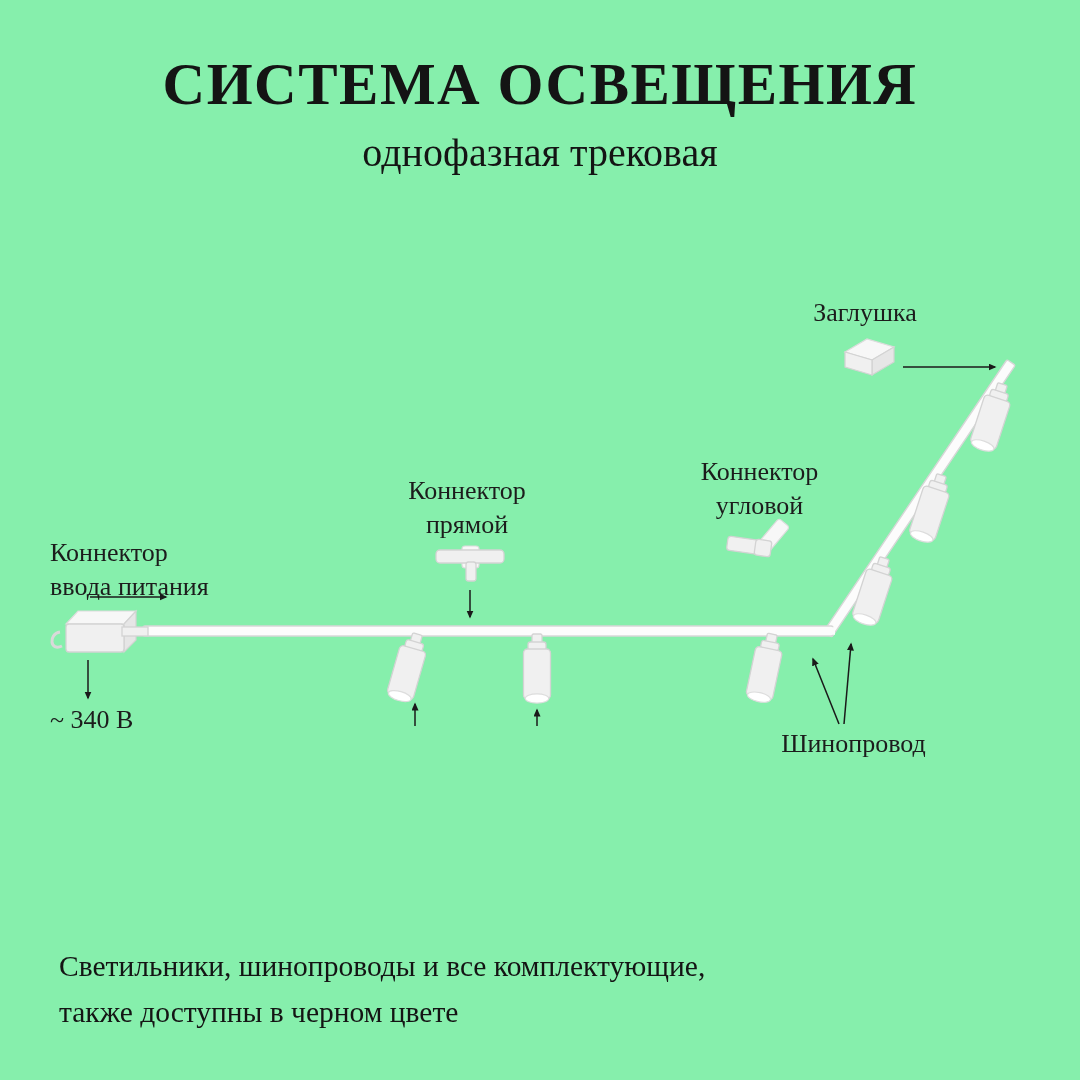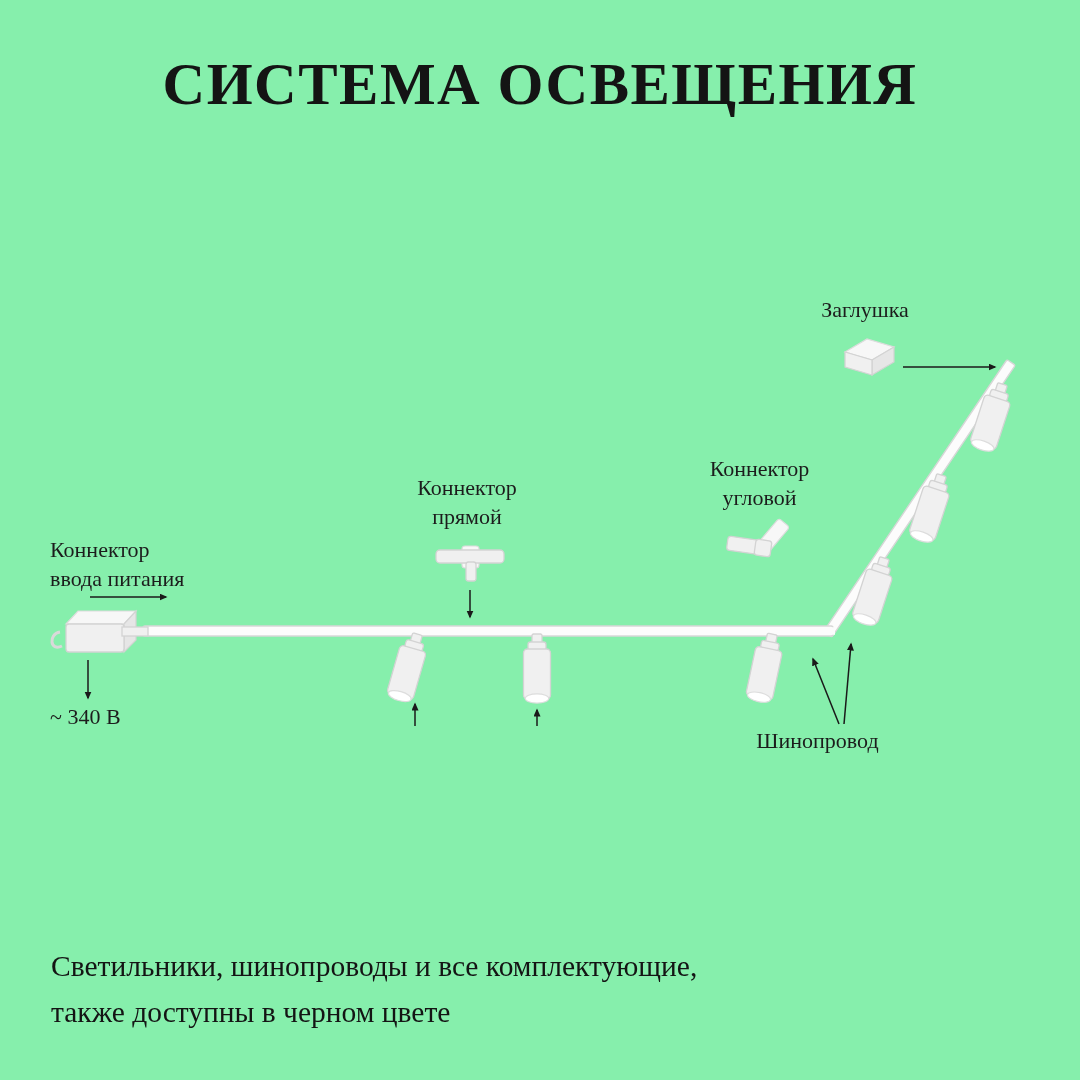--- a/index.html
+++ b/index.html
@@ -5,42 +5,43 @@
   *{margin:0;padding:0;box-sizing:border-box}
   html,body{background:#ffffff}
   .stage{
     position:relative;width:1080px;height:1080px;background:#86efac;
     font-family:Liberation Serif, serif;color:#161616;overflow:hidden;
   }
   .header{position:absolute;top:50px;left:0;width:100%;text-align:center}
   .title{font-size:59px;font-weight:700;letter-spacing:1.5px;color:#141414}
   .subtitle{font-size:40px;font-weight:400;margin-top:10px;color:#141414}
   .lbl{
-    position:absolute;font-size:22px;font-weight:500;line-height:1.3;
+    position:absolute;font-size:26px;font-weight:500;line-height:1.3;
     color:#1c1c1c;white-space:pre-line;
   }
   .center{text-align:center}
   svg.diagram{position:absolute;left:0;top:0;width:1080px;height:1080px}
   .track{fill:#fcfcfc;stroke:#d7d7d7;stroke-width:1.4}
   .shape{fill:#f0f0f0;stroke:#d3d3d3;stroke-width:1.3}
   .shape-light{fill:#f7f7f7;stroke:#dcdcdc;stroke-width:1.2}
   .shape-dark{fill:#e6e6e6;stroke:#d3d3d3;stroke-width:1.2}
   .lens{fill:#ffffff;stroke:#dddddd;stroke-width:1.2}
   .footer{
-    position:absolute;left:51px;top:944px;font-size:29.5px;line-height:1.55;
+    position:absolute;left:59px;top:944px;font-size:29.5px;line-height:1.55;
     color:#141414;white-space:pre-line;font-weight:400;
   }
 </style>
 </head>
 <body>
 
 <div class="stage">
 
   <div class="header">
     <div class="title">СИСТЕМА ОСВЕЩЕНИЯ</div>
+    <div class="subtitle">однофазная трековая</div>
   </div>
 
   <svg class="diagram" viewBox="0 0 1080 1080">
     <defs>
       <marker id="arr" markerWidth="10" markerHeight="10" refX="6.5" refY="3.5" orient="auto" markerUnits="userSpaceOnUse">
         <path d="M0,0 L8,3.5 L0,7 Z" fill="#1a1a1a"></path>
       </marker>
       <g id="spot">
         <rect x="-5" y="-2" width="10" height="9" rx="1.5" class="shape"></rect>
         <rect x="-9" y="6" width="18" height="8" rx="2.5" class="shape"></rect>
@@ -122,18 +123,18 @@
 
   <div class="lbl center" style="left:392px;top:474px;width:150px">Коннектор
 прямой</div>
 
   <div class="lbl" style="left:50px;top:536px;width:220px">Коннектор
 ввода питания</div>
 
   <div class="lbl" style="left:50px;top:703px;width:130px">~ 340 В</div>
 
 
-  <div class="lbl center" style="left:730px;top:727px;width:175px">Шинопровод</div>
+  <div class="lbl center" style="left:766px;top:727px;width:175px">Шинопровод</div>
 
   <div class="footer">Светильники, шинопроводы и все комплектующие,
 также доступны в черном цвете</div>
 
 </div>
 
 </body></html>

